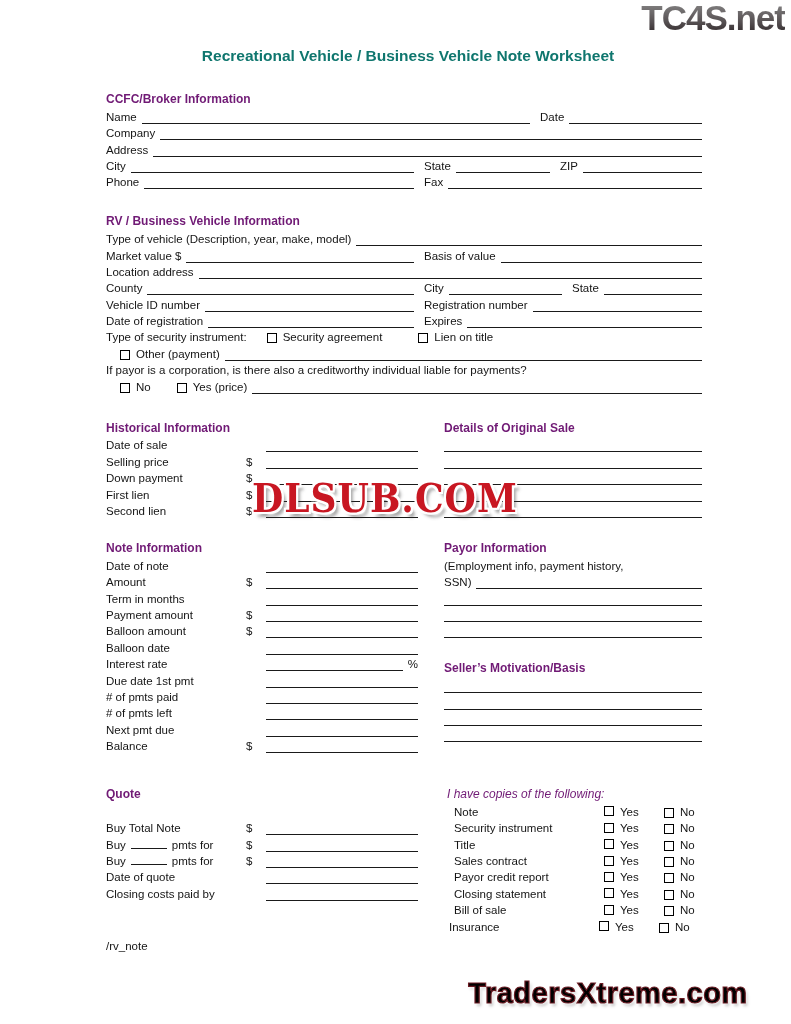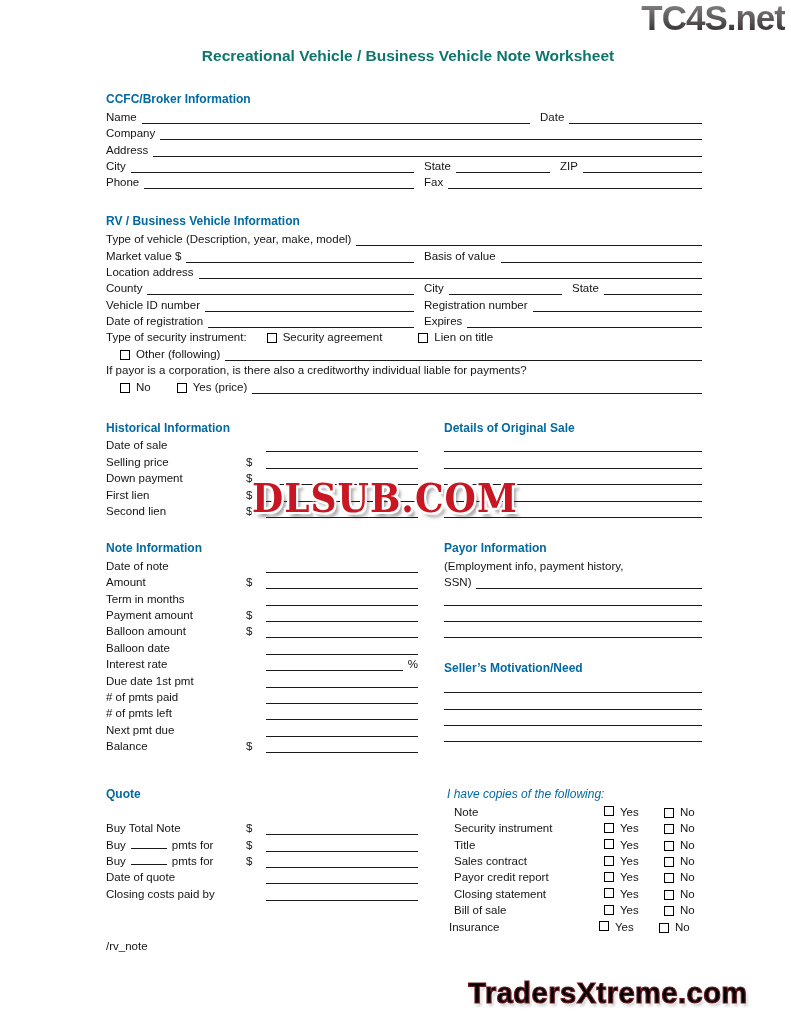--- a/index.html
+++ b/index.html
@@ -18,21 +18,21 @@
                     0 -2px 0 #fff,0 2px 0 #fff,-2px 0 0 #fff,2px 0 0 #fff,4px 5px 3px rgba(60,60,60,.45)}
   .traders{position:absolute;top:977px;left:428px;width:360px;text-align:center;z-index:6;
         font-size:29px;font-weight:bold;letter-spacing:.5px;color:#000000;
         -webkit-text-stroke:1.2px #6b1a22;
         text-shadow:0 0 2px #fff,0 0 4px #fff,0 0 5px #fff,2px 3px 3px rgba(80,80,80,.35)}
 
   .title{position:absolute;top:47px;left:110px;width:596px;margin:0;text-align:center;
          font-size:15.5px;font-weight:bold;color:#0f766e}
 
   .content{position:absolute;left:106px;top:91px;width:596px}
-  .heading{font-weight:bold;font-size:12px;height:16.4px;line-height:16.4px;color:#0369a1;white-space:nowrap}
+  .heading{font-weight:bold;font-size:12px;height:16.4px;line-height:16.4px;color:#701a75;white-space:nowrap}
   .it{font-style:italic;font-weight:normal}
 
   .sec-vehicle{margin-top:24px}.sec-hist{margin-top:26px}.sec-note{margin-top:22px}.sec-quote{margin-top:33px}
 
   .row{display:flex;align-items:flex-end;height:16.4px}
   .part{display:flex;align-items:flex-end;min-width:0}
   .grow{flex:1 1 auto}
   .lbl{white-space:nowrap;line-height:14px}
   .line{border-bottom:1px solid #1a1a1a;height:2px;margin-left:5px}
   .fill{flex:1 1 auto}
@@ -180,21 +180,21 @@
         <span class="lbl">Type of security instrument:</span>
         <span class="gap20"></span>
         <span class="cb"></span>
         <span class="lbl">Security agreement</span>
         <span class="gap36"></span>
         <span class="cb"></span>
         <span class="lbl">Lien on title</span>
       </div>
       <div class="row ind">
         <span class="cb"></span>
-        <span class="lbl">Other (following)</span>
+        <span class="lbl">Other (payment)</span>
         <span class="line fill"></span>
       </div>
       <div class="row">
         <span class="lbl">If payor is a corporation, is there also a creditworthy individual liable for payments?</span>
       </div>
       <div class="row ind">
         <span class="cb"></span>
         <span class="lbl">No</span>
         <span class="gap26"></span>
         <span class="cb"></span>
@@ -329,21 +329,21 @@
         <div class="row">
             <span class="blank-ln"></span>
           </div>
         <div class="row">
             <span class="blank-ln"></span>
           </div>
         <div class="row">
             <span class="blank-ln"></span>
           </div>
         <div class="seller-block">
-          <div class="heading">Seller’s Motivation/Need</div>
+          <div class="heading">Seller’s Motivation/Basis</div>
           <div class="row">
               <span class="blank-ln"></span>
             </div>
           <div class="row">
               <span class="blank-ln"></span>
             </div>
           <div class="row">
               <span class="blank-ln"></span>
             </div>
           <div class="row">

